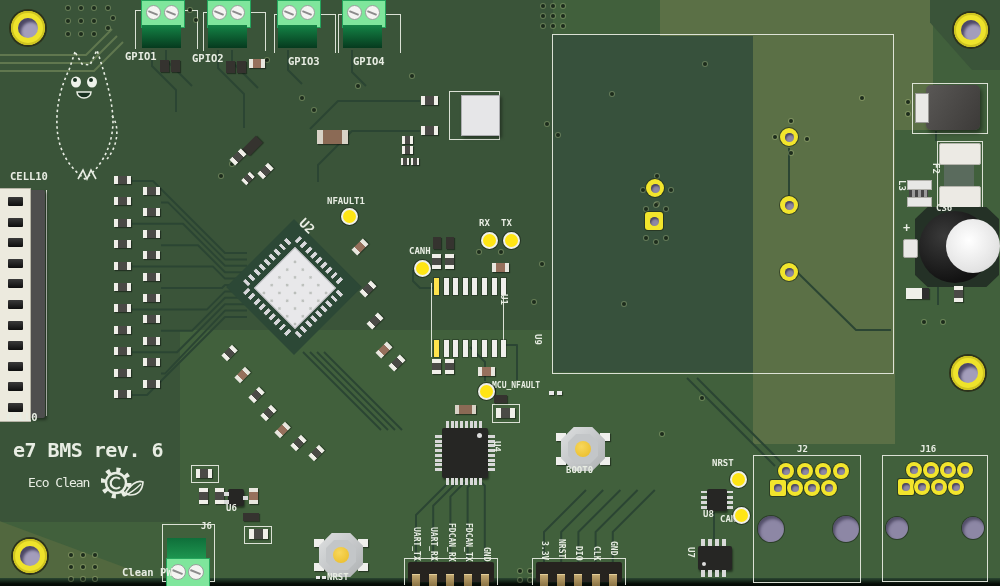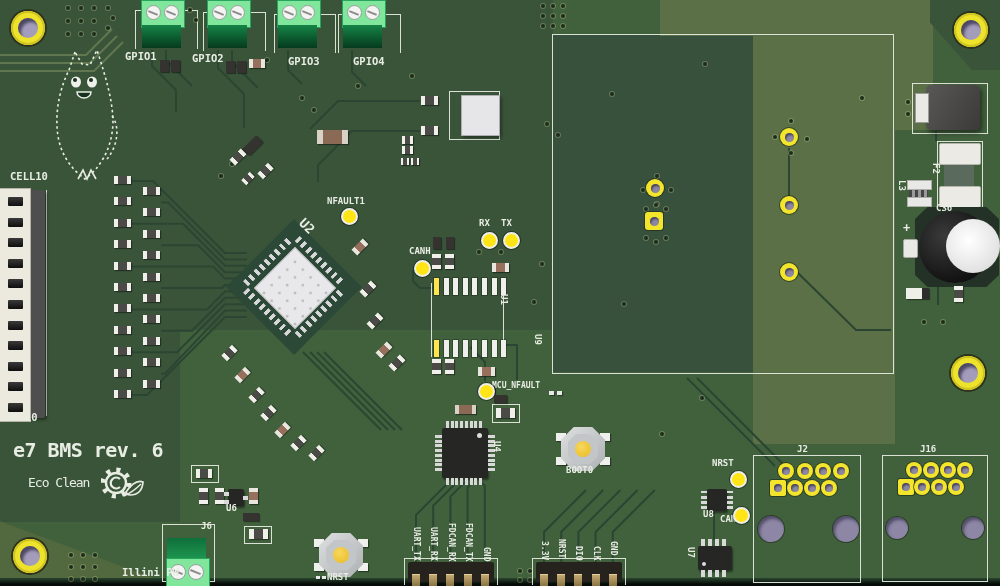--- a/index.html
+++ b/index.html
@@ -507,21 +507,21 @@
       <div class="slabel" style="left: 479px; top: 219px;">RX</div>
       <div class="slabel" style="left: 501px; top: 219px;">TX</div>
       <div class="slabel r90" style="left: 508px; top: 294px;">U1</div>
       <div class="slabel r90" style="left: 542px; top: 334px;">U9</div>
       <div class="slabel sm" style="left: 492px; top: 382px;">MCU_NFAULT</div>
       <div class="slabel r90" style="left: 501px; top: 441px;">U4</div>
       <div class="slabel" style="left: 566px; top: 466px;">BOOT0</div>
       <div class="slabel" style="left: 327px; top: 573px;">NRST</div>
       <div class="slabel" style="left: 226px; top: 504px;">U6</div>
       <div class="slabel" style="left: 201px; top: 522px;">J6</div>
-      <div class="slabel big" style="left: 122px; top: 567px;">Illini PW</div>
+      <div class="slabel big" style="left: 122px; top: 567px;">Clean PW</div>
       <div class="slabel sm r90" style="left: 420px; top: 527px;">UART_TX</div>
       <div class="slabel sm r90" style="left: 437px; top: 527px;">UART_RX</div>
       <div class="slabel sm r90" style="left: 455px; top: 523px;">FDCAN_RX</div>
       <div class="slabel sm r90" style="left: 472px; top: 523px;">FDCAN_TX</div>
       <div class="slabel sm r90" style="left: 490px; top: 547px;">GND</div>
       <div class="slabel sm r90" style="left: 548px; top: 541px;">3.3V</div>
       <div class="slabel sm r90" style="left: 565px; top: 539px;">NRST</div>
       <div class="slabel sm r90" style="left: 582px; top: 546px;">DIO</div>
       <div class="slabel sm r90" style="left: 600px; top: 546px;">CLK</div>
       <div class="slabel sm r90" style="left: 617px; top: 541px;">GND</div>

